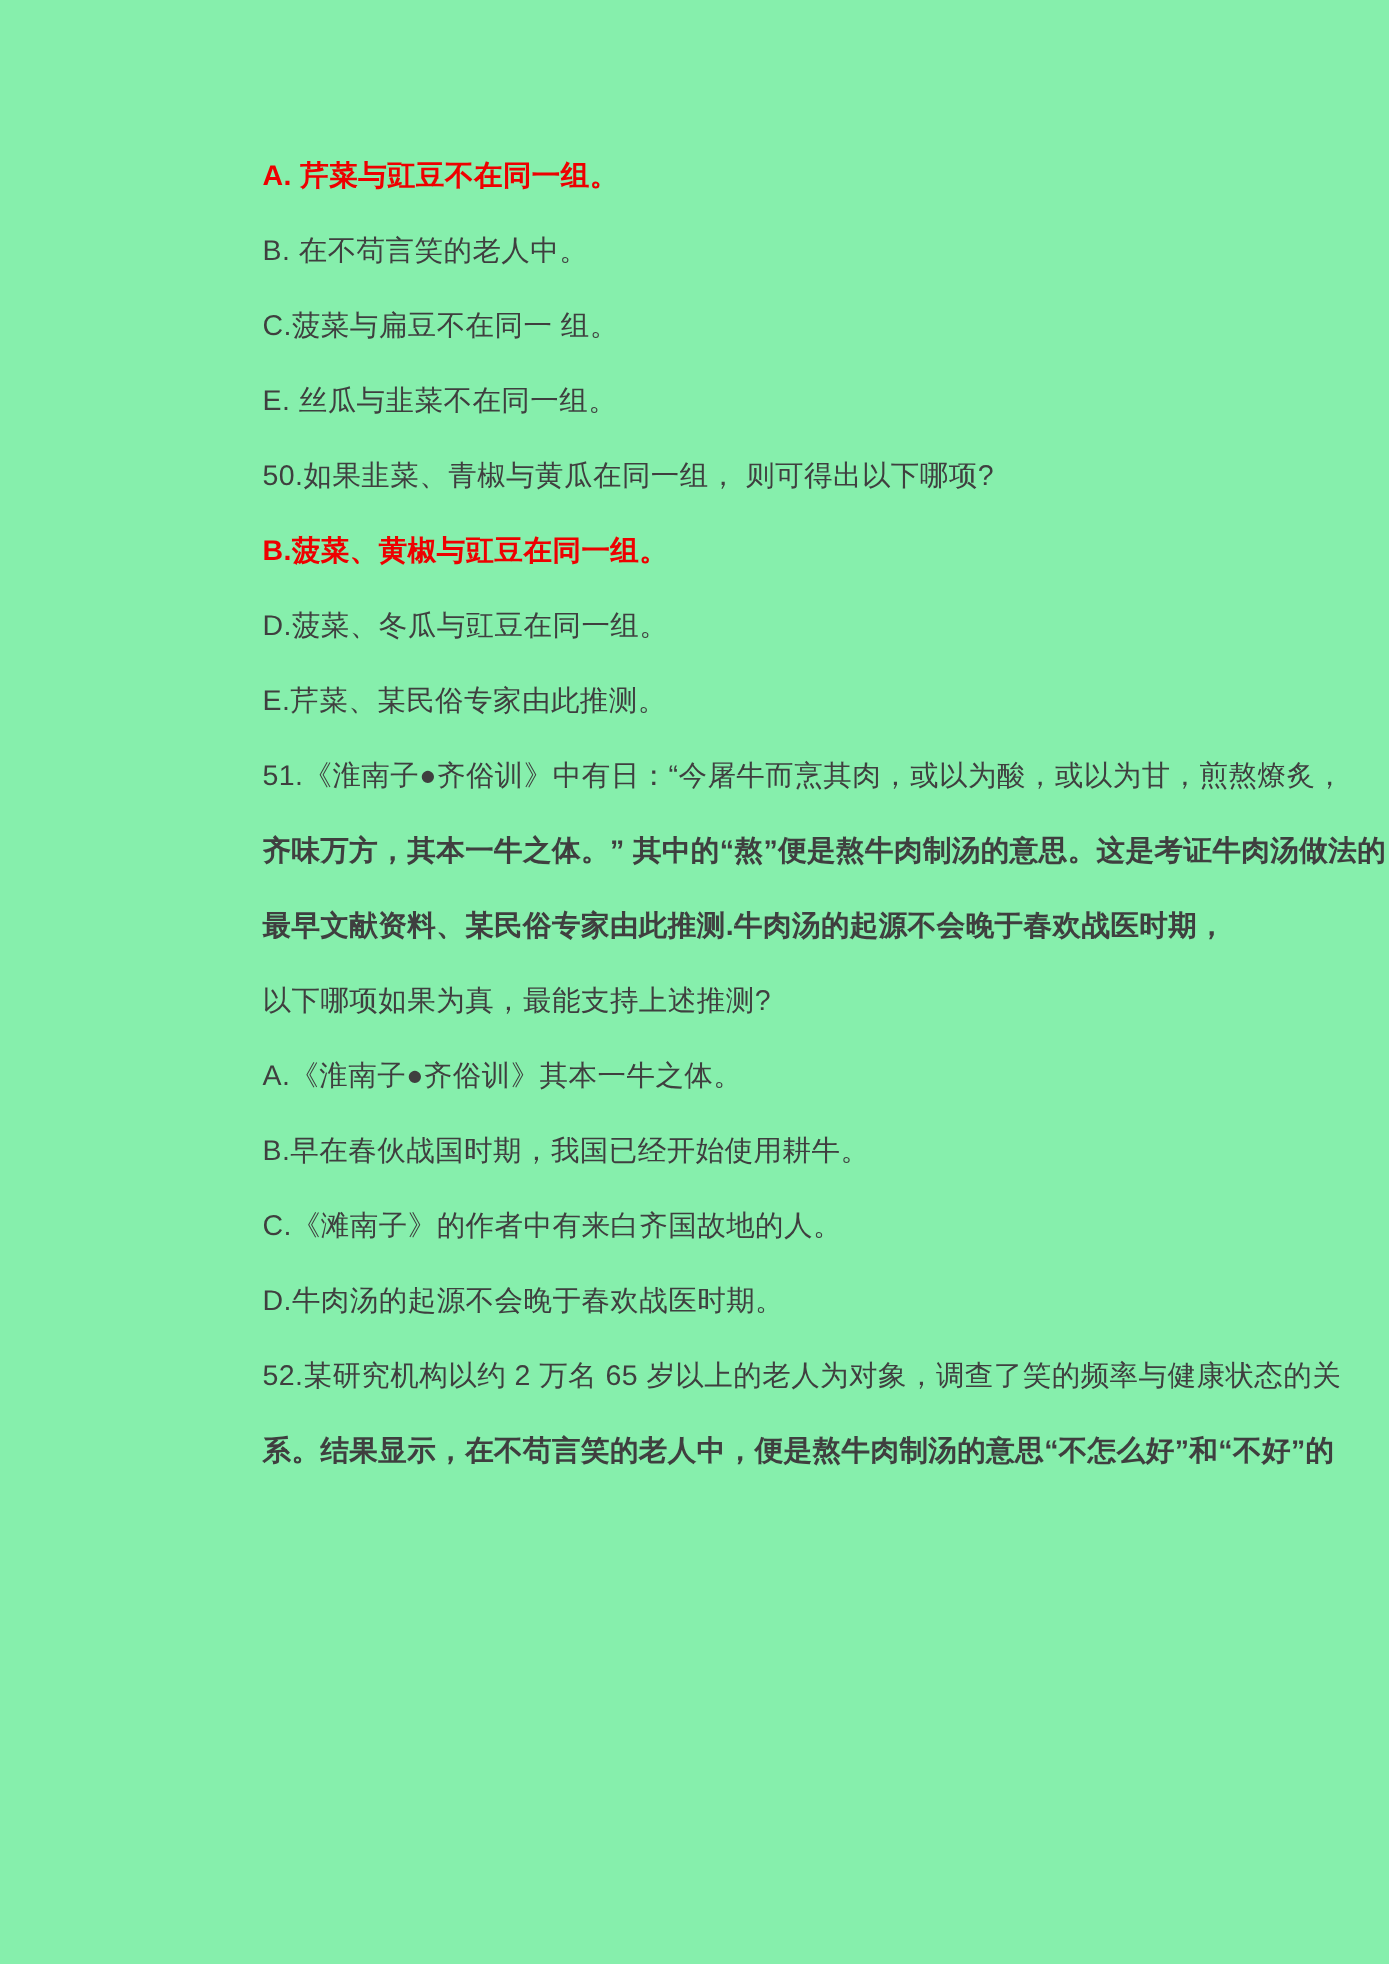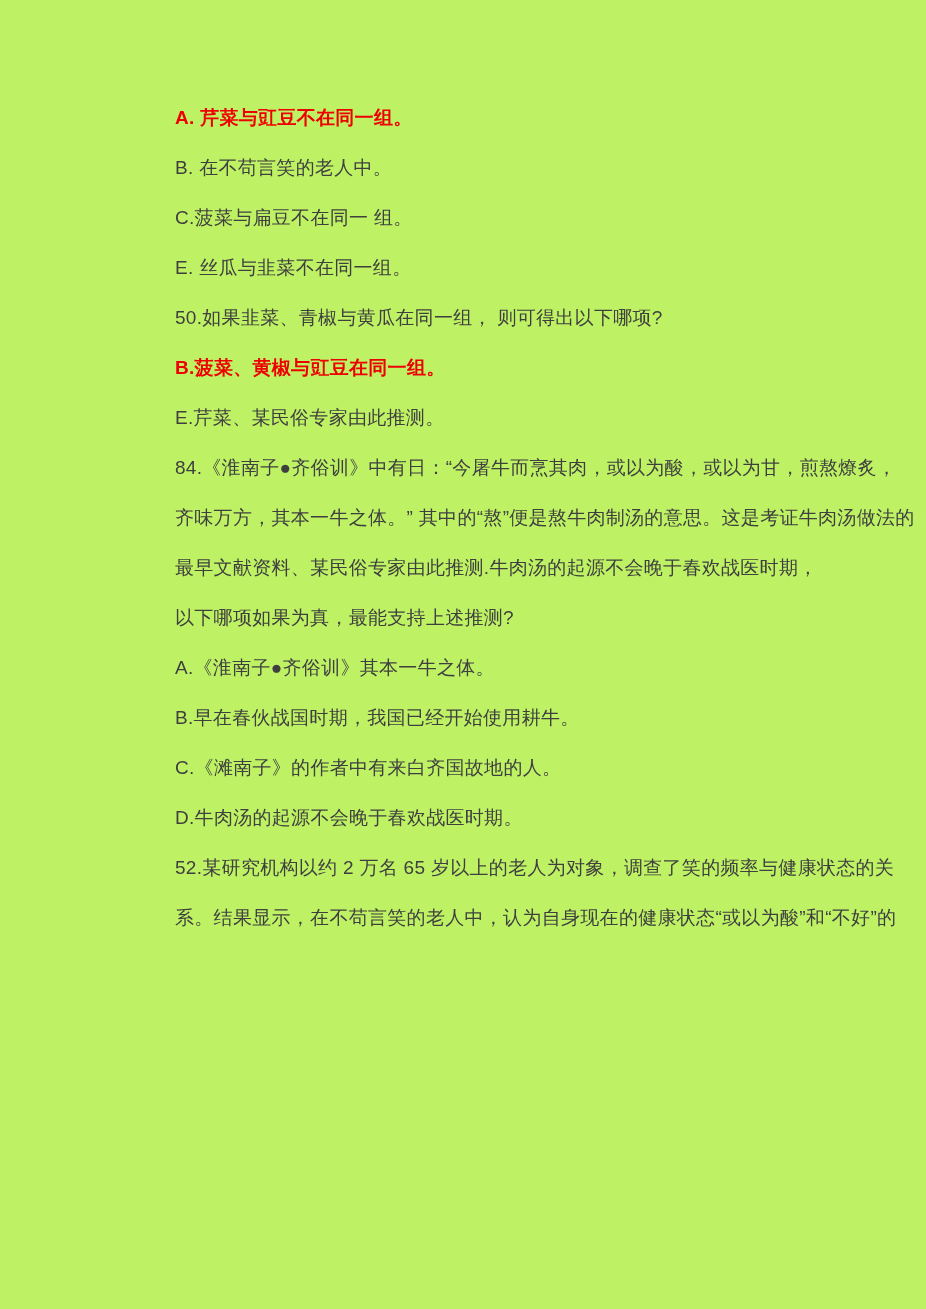--- a/index.html
+++ b/index.html
@@ -11,53 +11,55 @@
     width: 926px;
     height: 1309px;
     overflow: hidden;
     font-family: "Liberation Sans", "DejaVu Sans", sans-serif;
   }
   .page {
     box-sizing: border-box;
     width: 926px;
     height: 1309px;
     padding-top: 105px;
-    background: #bef264;
+    background: #86efac;
   }
   .line {
     height: 50px;
     line-height: 26px;
     margin-left: 175px;
     margin-right: 60px;
     font-size: 19px;
     letter-spacing: 0.3px;
     color: #3f3f3f;
     white-space: pre;
   }
   .line.flush {
+    font-weight: bold;
   }
   .line.em {
     color: #ee0000;
     font-weight: bold;
   }
 </style>
 </head>
 <body>
 
 <div class="page">
   <div class="line em">A. 芹菜与豇豆不在同一组。</div>
   <div class="line">B. 在不苟言笑的老人中。</div>
   <div class="line">C.菠菜与扁豆不在同一 组。</div>
   <div class="line">E. 丝瓜与韭菜不在同一组。</div>
   <div class="line">50.如果韭菜、青椒与黄瓜在同一组， 则可得出以下哪项?</div>
   <div class="line em">B.菠菜、黄椒与豇豆在同一组。</div>
+  <div class="line">D.菠菜、冬瓜与豇豆在同一组。</div>
   <div class="line">E.芹菜、某民俗专家由此推测。</div>
-  <div class="line">84.《淮南子●齐俗训》中有日：“今屠牛而烹其肉，或以为酸，或以为甘，煎熬燎炙，</div>
+  <div class="line">51.《淮南子●齐俗训》中有日：“今屠牛而烹其肉，或以为酸，或以为甘，煎熬燎炙，</div>
   <div class="line flush">齐味万方，其本一牛之体。” 其中的“熬”便是熬牛肉制汤的意思。这是考证牛肉汤做法的</div>
   <div class="line flush">最早文献资料、某民俗专家由此推测.牛肉汤的起源不会晚于春欢战医时期，</div>
   <div class="line">以下哪项如果为真，最能支持上述推测?</div>
   <div class="line">A.《淮南子●齐俗训》其本一牛之体。</div>
   <div class="line">B.早在春伙战国时期，我国已经开始使用耕牛。</div>
   <div class="line">C.《滩南子》的作者中有来白齐国故地的人。</div>
   <div class="line">D.牛肉汤的起源不会晚于春欢战医时期。</div>
   <div class="line">52.某研究机构以约 2 万名 65 岁以上的老人为对象，调查了笑的频率与健康状态的关</div>
-  <div class="line flush">系。结果显示，在不苟言笑的老人中，认为自身现在的健康状态“或以为酸”和“不好”的</div>
+  <div class="line flush">系。结果显示，在不苟言笑的老人中，便是熬牛肉制汤的意思“不怎么好”和“不好”的</div>
 </div>
 
 </body></html>

